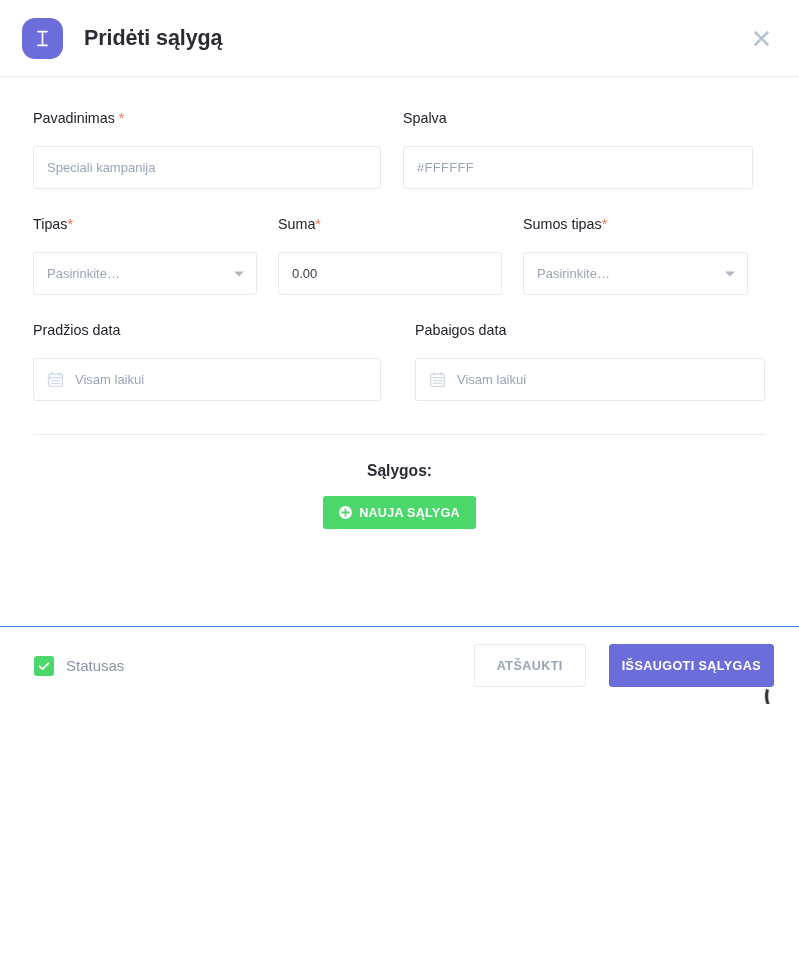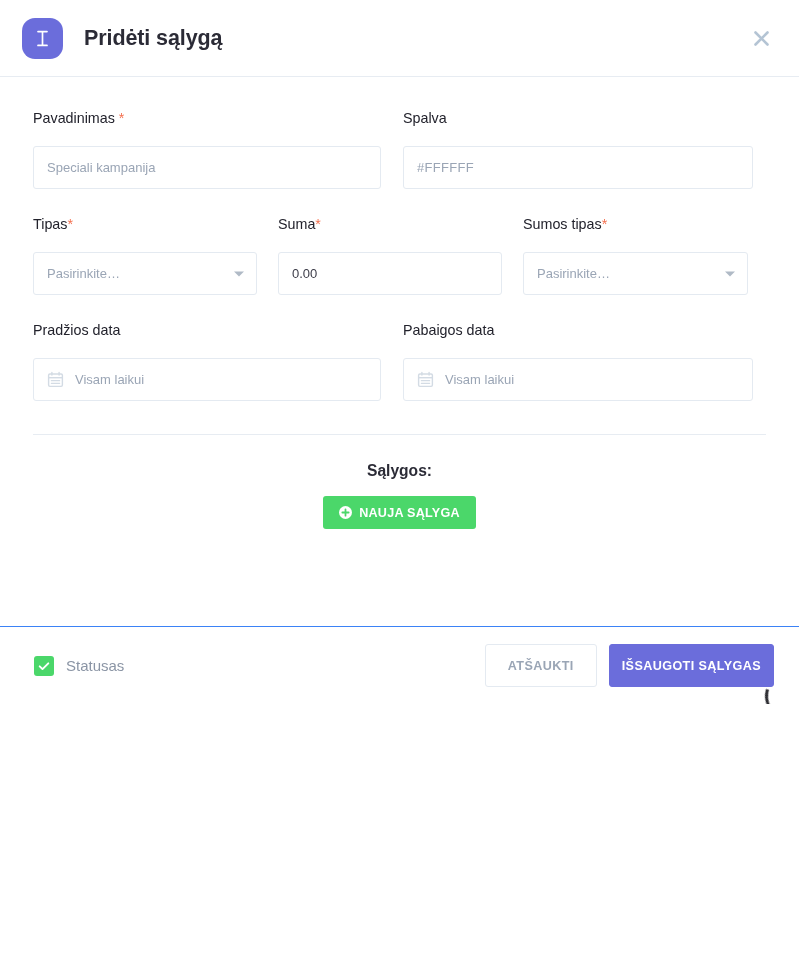--- a/index.html
+++ b/index.html
@@ -141,21 +141,21 @@
 
   .color-text { font-family: "Liberation Sans", "DejaVu Sans", sans-serif; letter-spacing: 0.3px; }
 
   
   .w-name   { width: 348px; }
   .w-color  { width: 350px; margin-left: 22px; }
   .w-type   { width: 224px; }
   .w-amount { width: 224px; margin-left: 21px; }
   .w-atype  { width: 225px; margin-left: 21px; }
   .w-date   { width: 348px; }
-  .w-date2  { width: 350px; margin-left: 22px; }
+  .w-date2  { width: 350px; margin-left: 34px; }
 
   
   .divider {
     height: 1px;
     background: #e7ecf2;
     margin: 33px 0 0 0;
   }
 
   .conditions {
     text-align: center;
@@ -213,21 +213,21 @@
     align-items: center;
     justify-content: center;
     flex: 0 0 20px;
   }
   .checkbox svg { display: block; }
   .status-label {
     font-size: 15px;
     color: #8b95a5;
   }
 
-  .footer-actions { display: flex; align-items: flex-end; gap: 12px; }
+  .footer-actions { display: flex; align-items: flex-end; gap: 23px; }
 
   .btn {
     height: 43px;
     border-radius: 3px;
     font-size: 12.6px;
     font-weight: 700;
     letter-spacing: 0.4px;
     cursor: pointer;
     font-family: "Liberation Sans", "DejaVu Sans", sans-serif;
     display: inline-flex;

